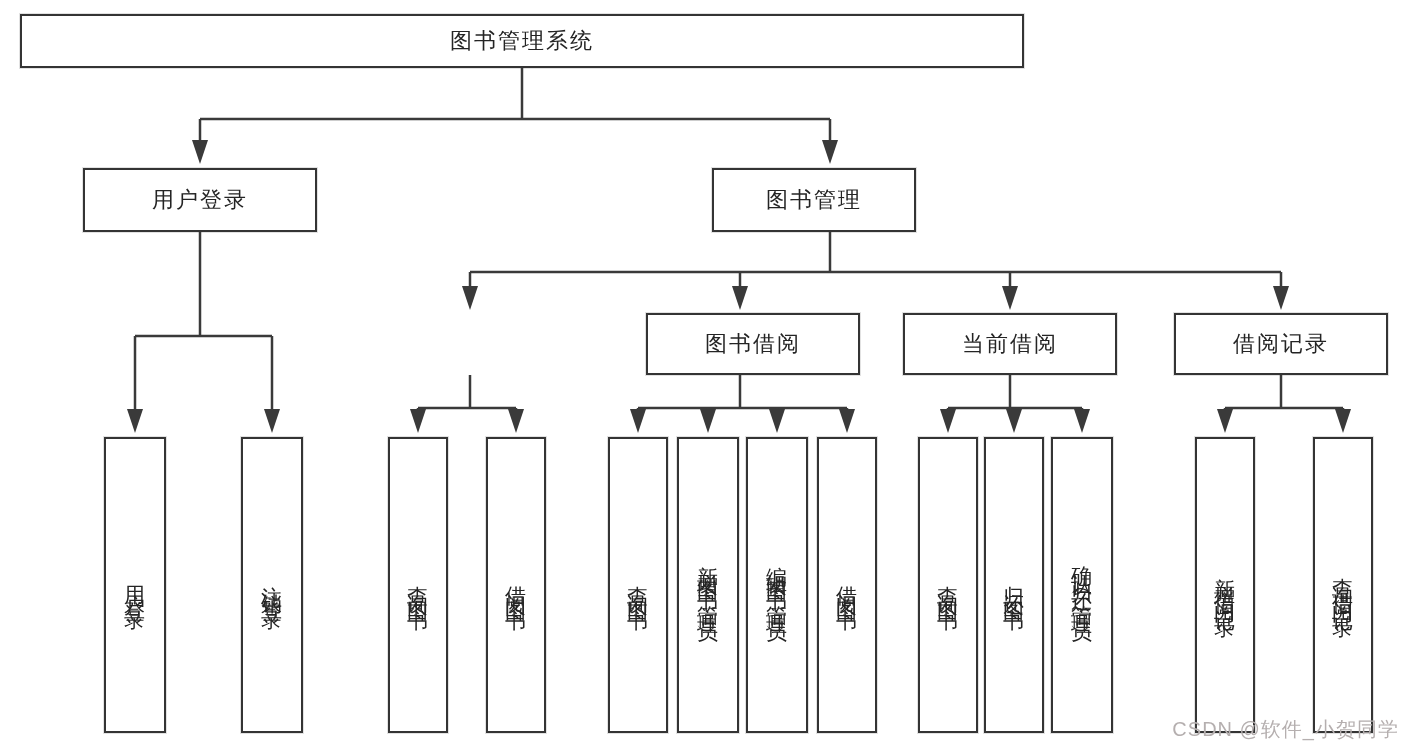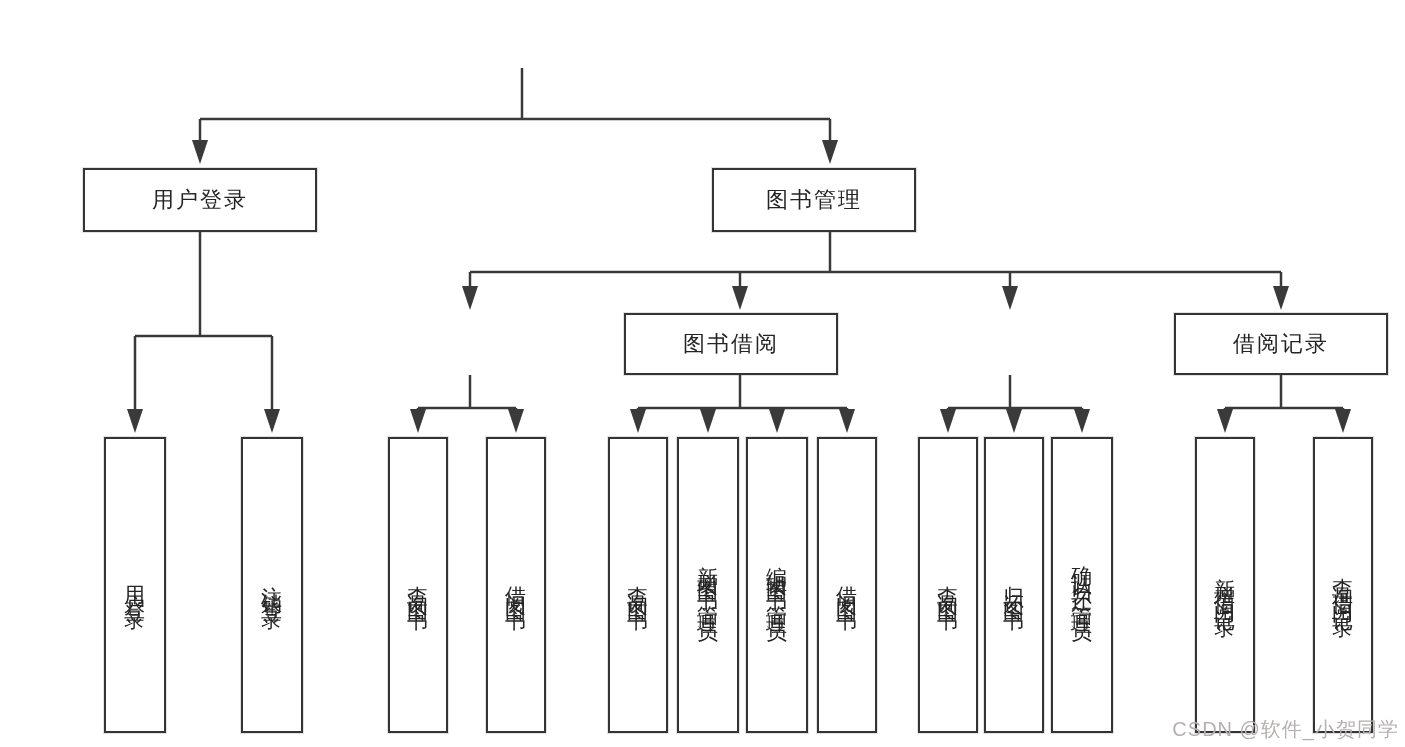--- a/index.html
+++ b/index.html
@@ -77,25 +77,27 @@
       <line x1="1014" y1="408" x2="1014" y2="415" stroke="#3a3a3a" stroke-width="2.5"></line>
       <polygon points="1014,433 1006,409 1022,409" fill="#3a3a3a"></polygon>
       <line x1="1082" y1="408" x2="1082" y2="415" stroke="#3a3a3a" stroke-width="2.5"></line>
       <polygon points="1082,433 1074,409 1090,409" fill="#3a3a3a"></polygon>
       <line x1="1225" y1="408" x2="1225" y2="415" stroke="#3a3a3a" stroke-width="2.5"></line>
       <polygon points="1225,433 1217,409 1233,409" fill="#3a3a3a"></polygon>
       <line x1="1343" y1="408" x2="1343" y2="415" stroke="#3a3a3a" stroke-width="2.5"></line>
       <polygon points="1343,433 1335,409 1351,409" fill="#3a3a3a"></polygon>
     </svg>
 
+  <div class="node h" style="left:20px;top:14px;width:1004px;height:54px">图书管理系统</div>
 
   <div class="node h" style="left:83px;top:168px;width:234px;height:64px">用户登录</div>
   <div class="node h" style="left:712px;top:168px;width:204px;height:64px">图书管理</div>
 
-  <div class="node h" style="left:624px;top:313px;width:214px;height:62px">图书借阅</div>
+  <div class="node h" style="left:646px;top:313px;width:214px;height:62px">图书借阅</div>
+  <div class="node h" style="left:903px;top:313px;width:214px;height:62px">当前借阅</div>
   <div class="node h" style="left:1174px;top:313px;width:214px;height:62px">借阅记录</div>
 
   <div class="node v" style="left:104px;top:437px;width:62px;height:296px">用户登录</div>
   <div class="node v" style="left:241px;top:437px;width:62px;height:296px">注销登录</div>
 
   <div class="node v" style="left:388px;top:437px;width:60px;height:296px">查询图书</div>
   <div class="node v" style="left:486px;top:437px;width:60px;height:296px">借阅图书</div>
 
   <div class="node v" style="left:608px;top:437px;width:60px;height:296px">查询图书</div>
   <div class="node v" style="left:677px;top:437px;width:62px;height:296px">新增图书（管理员）</div>

